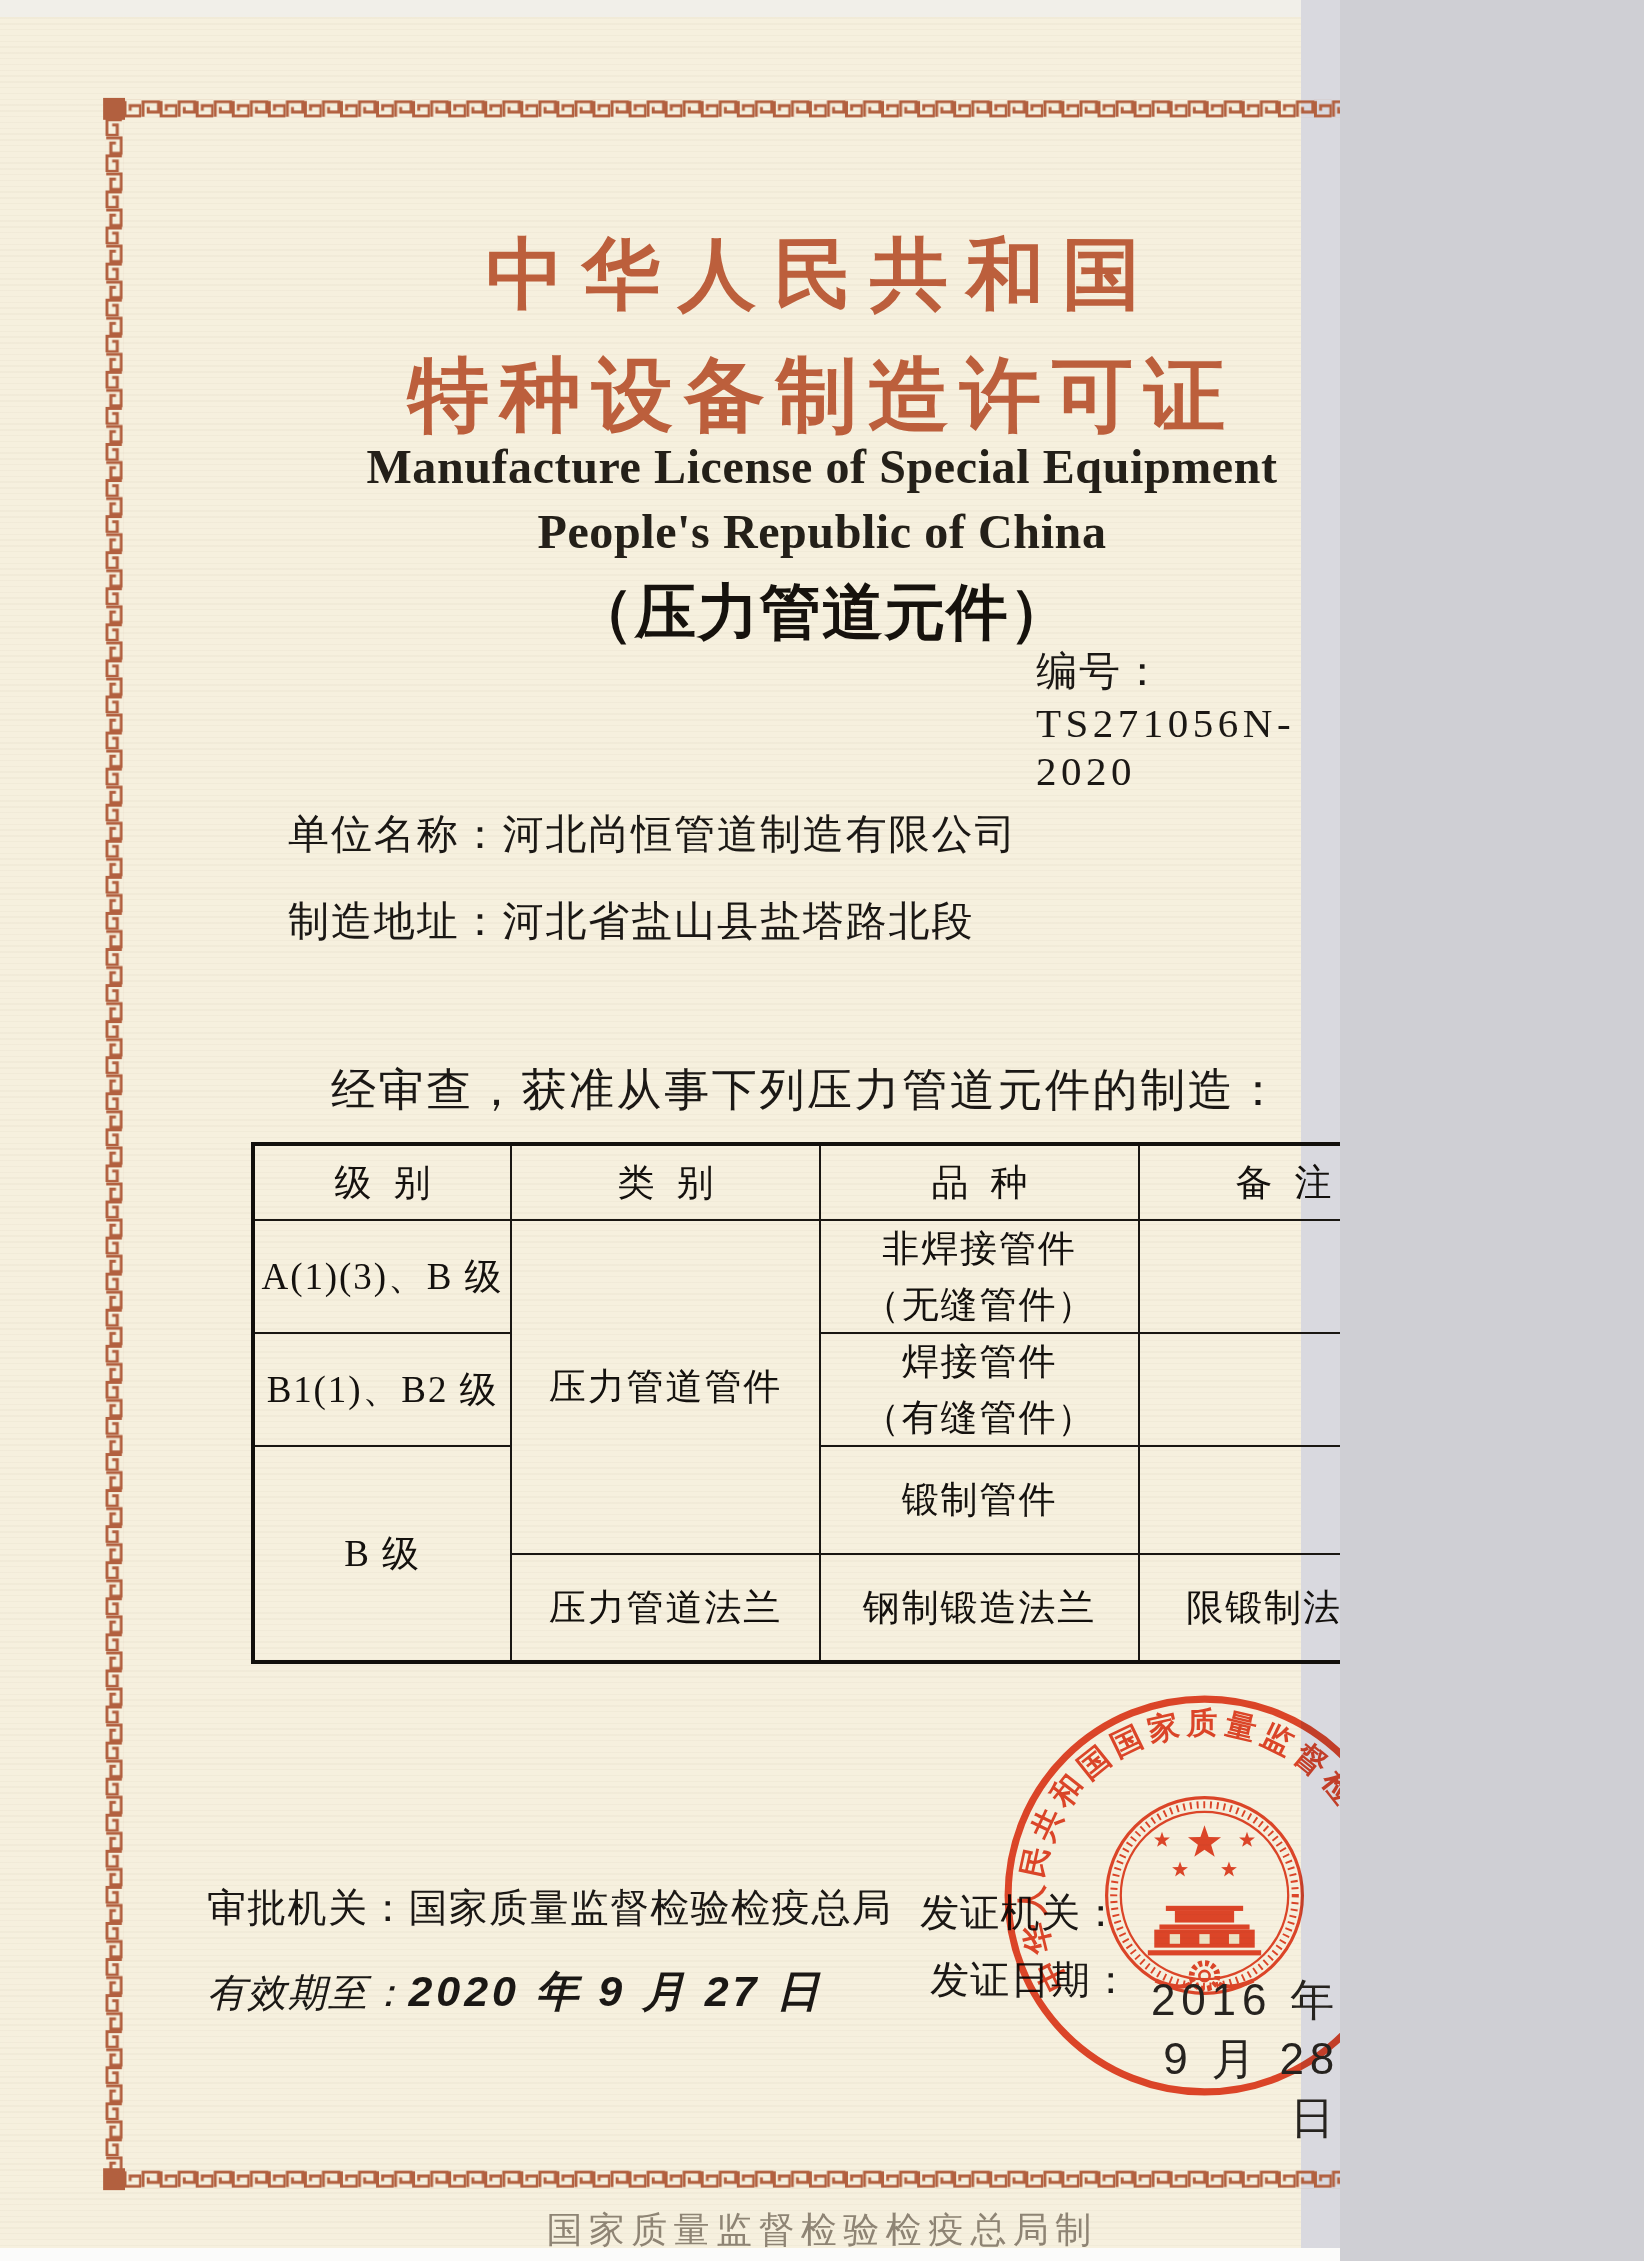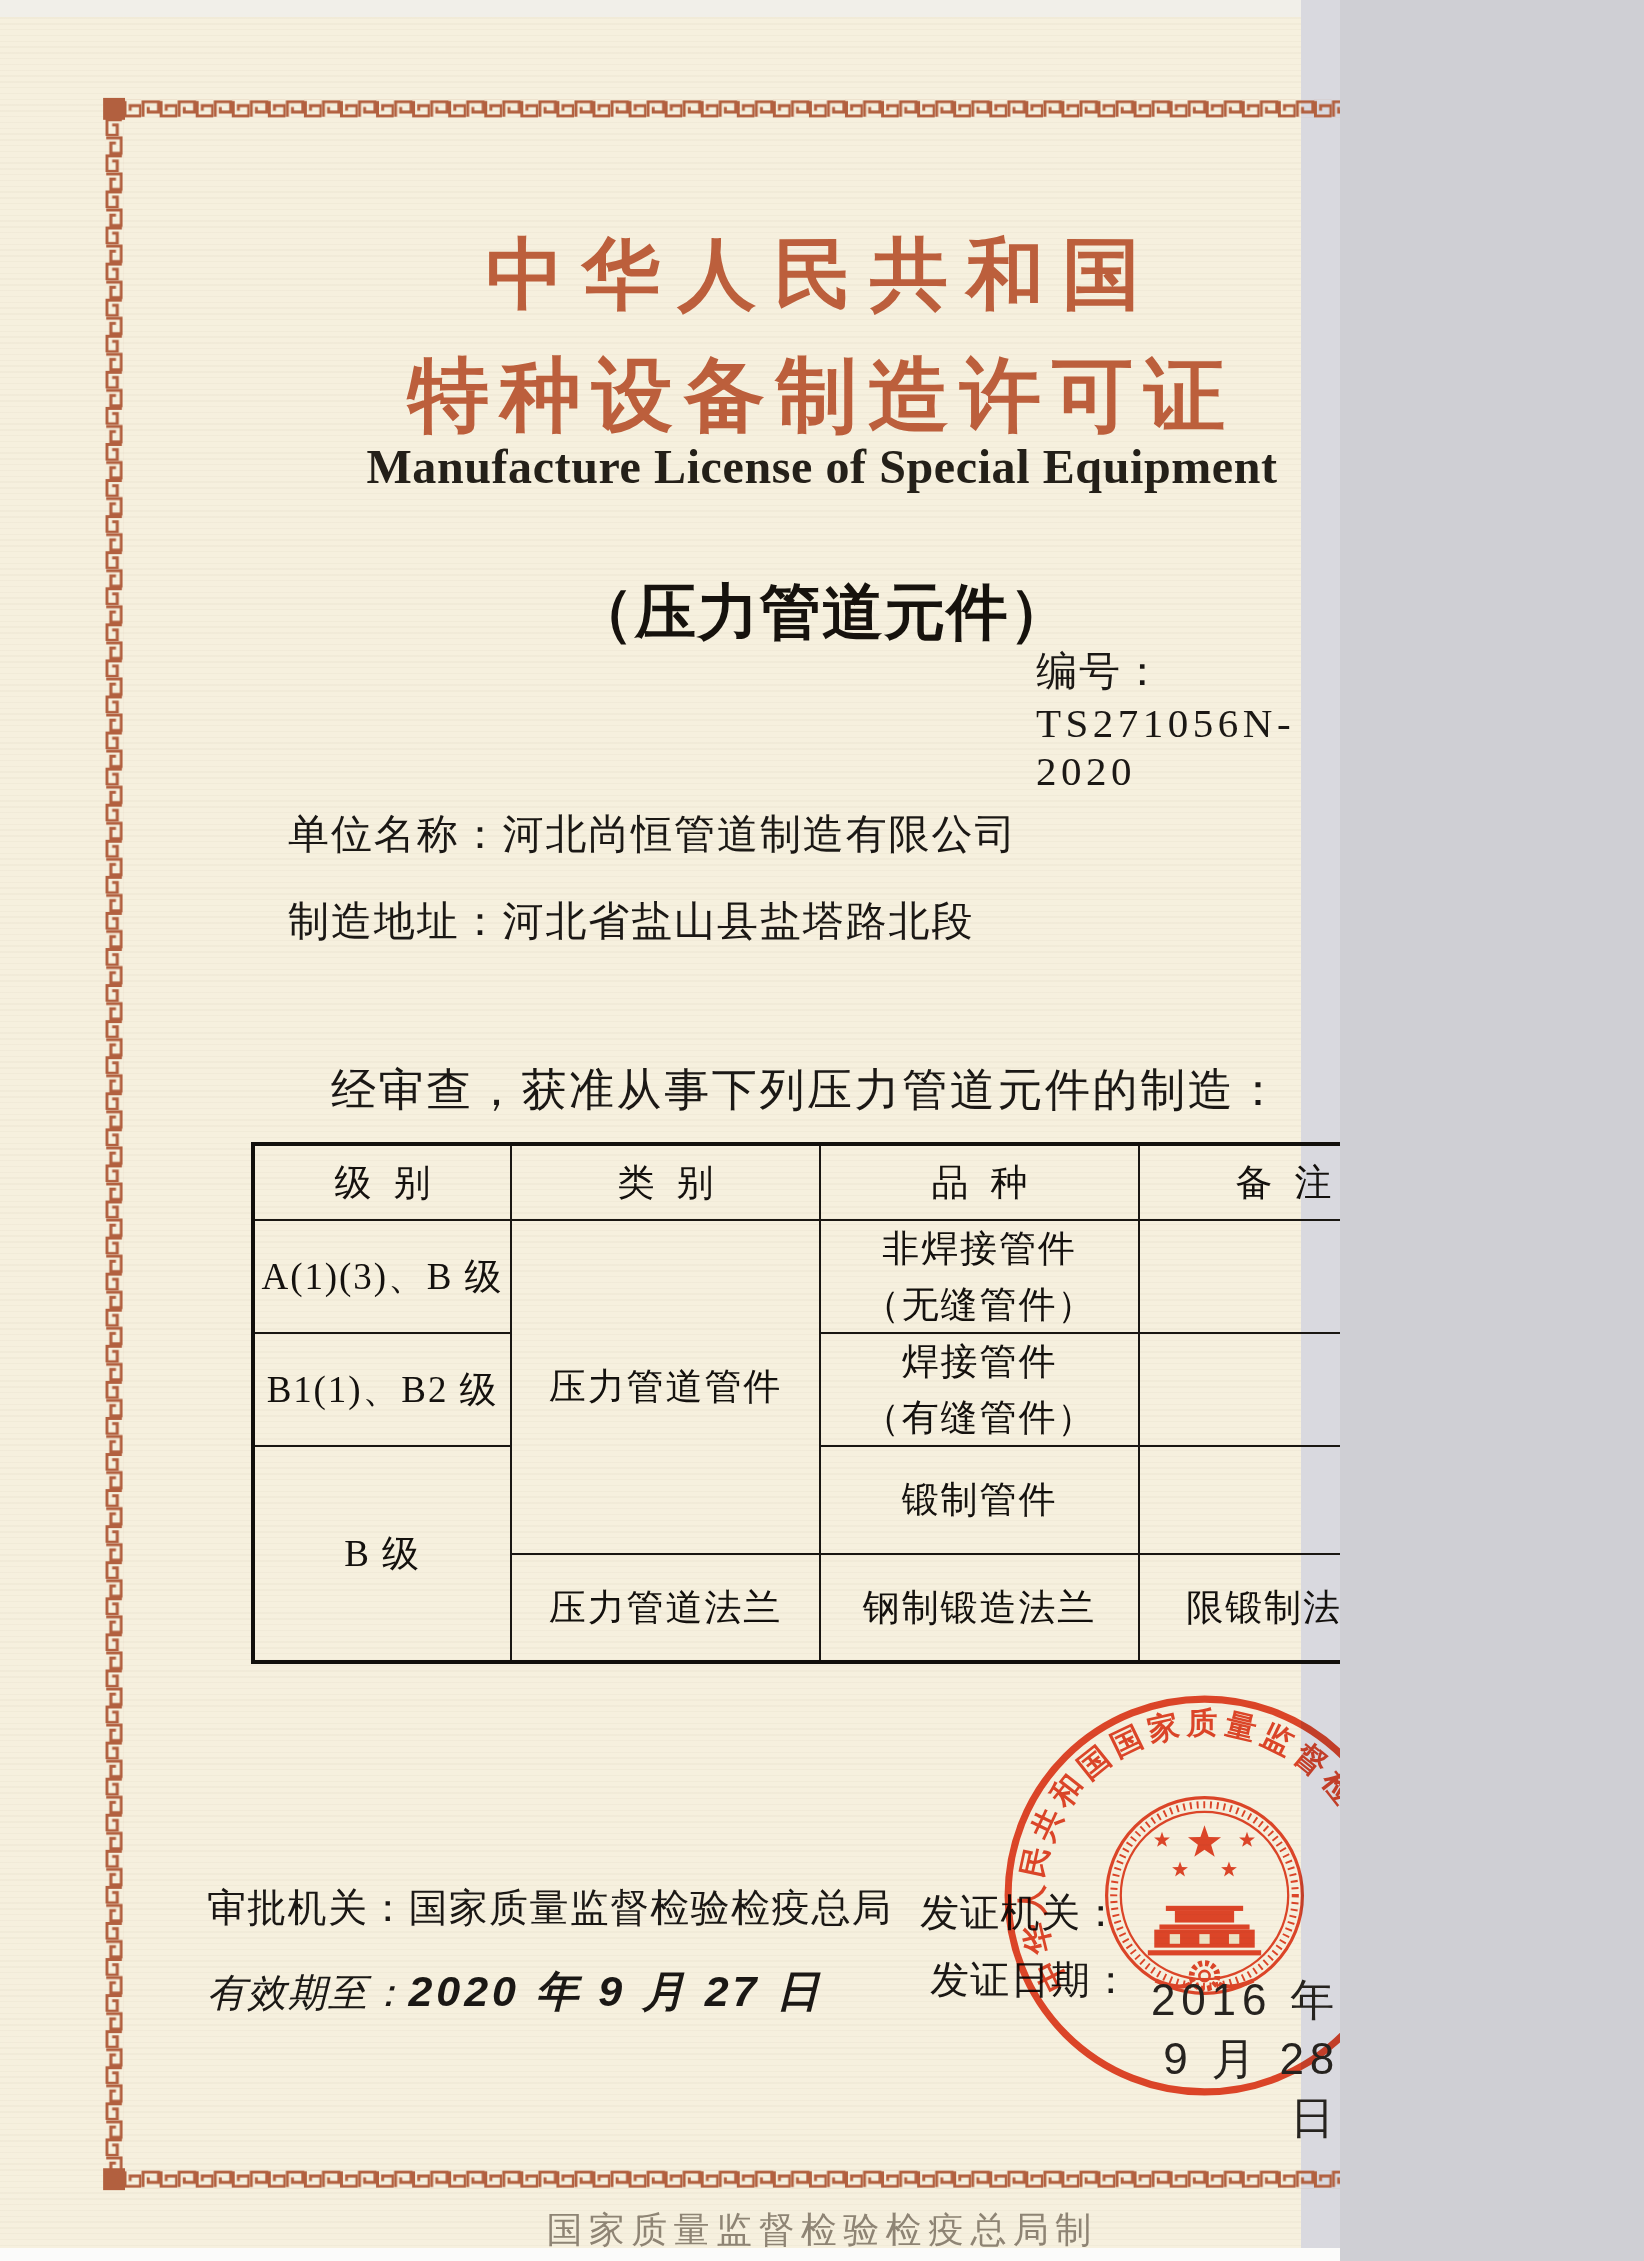--- a/index.html
+++ b/index.html
@@ -102,20 +102,21 @@
       </g>
     <rect class="gk-solid" x="160" y="152" width="34" height="34"></rect>
     <rect class="gk-solid" x="2392" y="152" width="34" height="34"></rect>
     <rect class="gk-solid" x="160" y="3366" width="34" height="34"></rect>
     <rect class="gk-solid" x="2392" y="3366" width="34" height="34"></rect>
   </svg>
 
   <div class="abs centered title-cn1">中华人民共和国</div>
   <div class="abs centered title-cn2">特种设备制造许可证</div>
   <div class="abs centered title-en title-en1">Manufacture License of Special Equipment</div>
+  <div class="abs centered title-en title-en2">People's Republic of China</div>
   <div class="abs centered scope-line">（压力管道元件）</div>
 
   <div class="abs license-no">
     <span>编号：</span><span class="num">TS271056N-2020</span>
   </div>
 
   <div class="abs field-line field-company">
     <span>单位名称：</span><span>河北尚恒管道制造有限公司</span>
   </div>
   <div class="abs field-line field-address">

